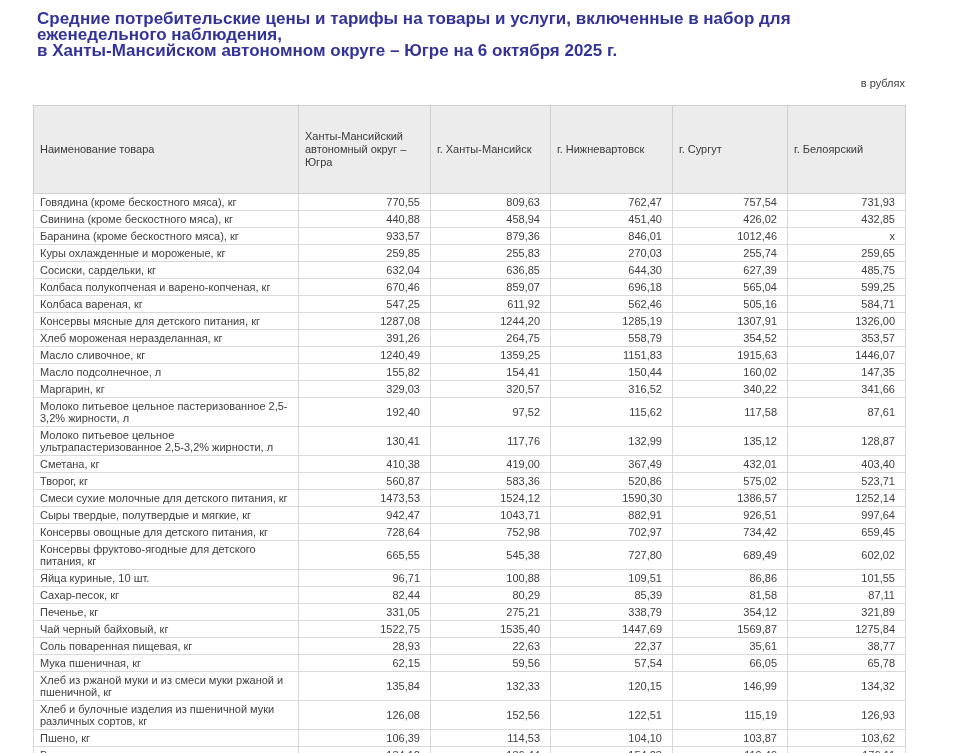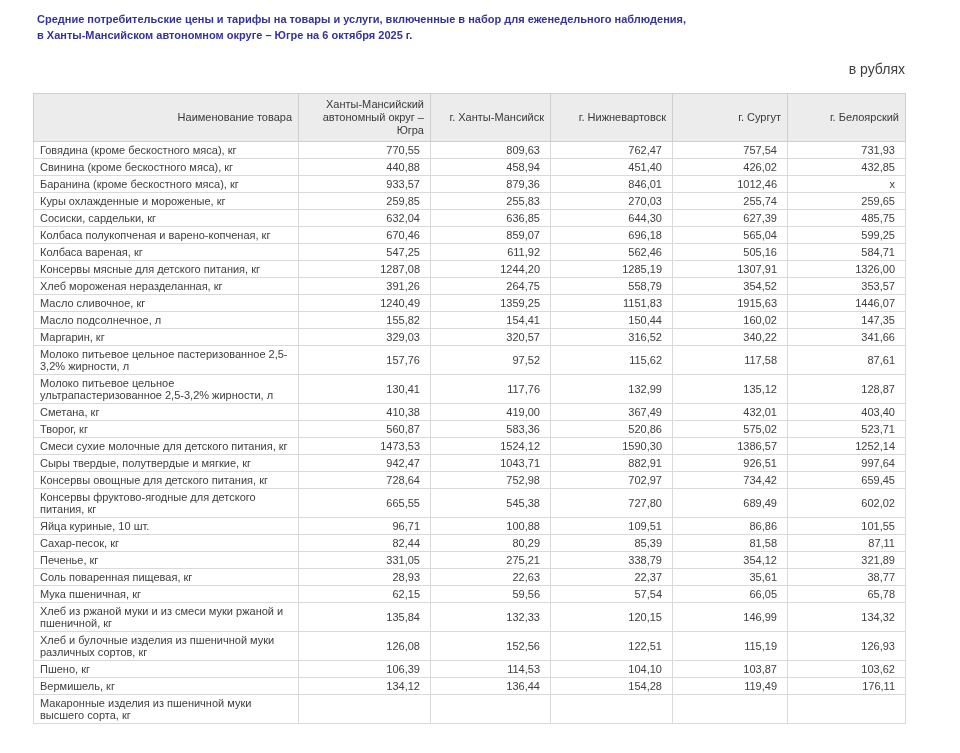--- a/index.html
+++ b/index.html
@@ -11,46 +11,46 @@
     width: 960px;
     height: 753px;
     overflow: hidden;
     font-family: "Liberation Sans", "DejaVu Sans", sans-serif;
     color: #404040;
   }
   .page-title {
     margin: 11px 40px 0 37px;
     width: 880px;
     color: #333399;
-    font-size: 11px;
+    font-size: 17px;
     font-weight: bold;
     line-height: 16px;
   }
   .unit-label {
     width: 872px;
     margin: 18px 0 16px 33px;
     text-align: right;
-    font-size: 14px;
+    font-size: 11px;
     color: #404040;
   }
   table.prices {
     border-collapse: collapse;
     table-layout: fixed;
     width: 872px;
     margin-left: 33px;
     font-size: 11px;
     color: #404040;
   }
   table.prices th {
     background: #ececec;
     border: 1px solid #cfcfcf;
     font-weight: normal;
-    text-align: right;
+    text-align: left;
     vertical-align: middle;
-    padding: 4px 6px;
+    padding: 24px 6px;
     line-height: 13px;
     color: #3a3a3a;
   }
   table.prices td {
     border: 1px solid #d9d9d9;
     vertical-align: middle;
     padding: 2px 6px;
     line-height: 12px;
     background: #ffffff;
   }
@@ -184,21 +184,21 @@
       <tr>
         <td class="name-cell">Маргарин, кг</td>
         <td class="num-cell">329,03</td>
         <td class="num-cell">320,57</td>
         <td class="num-cell">316,52</td>
         <td class="num-cell">340,22</td>
         <td class="num-cell">341,66</td>
       </tr>
       <tr>
         <td class="name-cell">Молоко питьевое цельное пастеризованное 2,5-3,2% жирности, л</td>
-        <td class="num-cell">157,76</td>
+        <td class="num-cell">192,40</td>
         <td class="num-cell">97,52</td>
         <td class="num-cell">115,62</td>
         <td class="num-cell">117,58</td>
         <td class="num-cell">87,61</td>
       </tr>
       <tr>
         <td class="name-cell">Молоко питьевое цельное ультрапастеризованное 2,5-3,2% жирности, л</td>
         <td class="num-cell">130,41</td>
         <td class="num-cell">117,76</td>
         <td class="num-cell">132,99</td>
@@ -271,20 +271,28 @@
       </tr>
       <tr>
         <td class="name-cell">Печенье, кг</td>
         <td class="num-cell">331,05</td>
         <td class="num-cell">275,21</td>
         <td class="num-cell">338,79</td>
         <td class="num-cell">354,12</td>
         <td class="num-cell">321,89</td>
       </tr>
       <tr>
+        <td class="name-cell">Чай черный байховый, кг</td>
+        <td class="num-cell">1522,75</td>
+        <td class="num-cell">1535,40</td>
+        <td class="num-cell">1447,69</td>
+        <td class="num-cell">1569,87</td>
+        <td class="num-cell">1275,84</td>
+      </tr>
+      <tr>
         <td class="name-cell">Соль поваренная пищевая, кг</td>
         <td class="num-cell">28,93</td>
         <td class="num-cell">22,63</td>
         <td class="num-cell">22,37</td>
         <td class="num-cell">35,61</td>
         <td class="num-cell">38,77</td>
       </tr>
       <tr>
         <td class="name-cell">Мука пшеничная, кг</td>
         <td class="num-cell">62,15</td>

